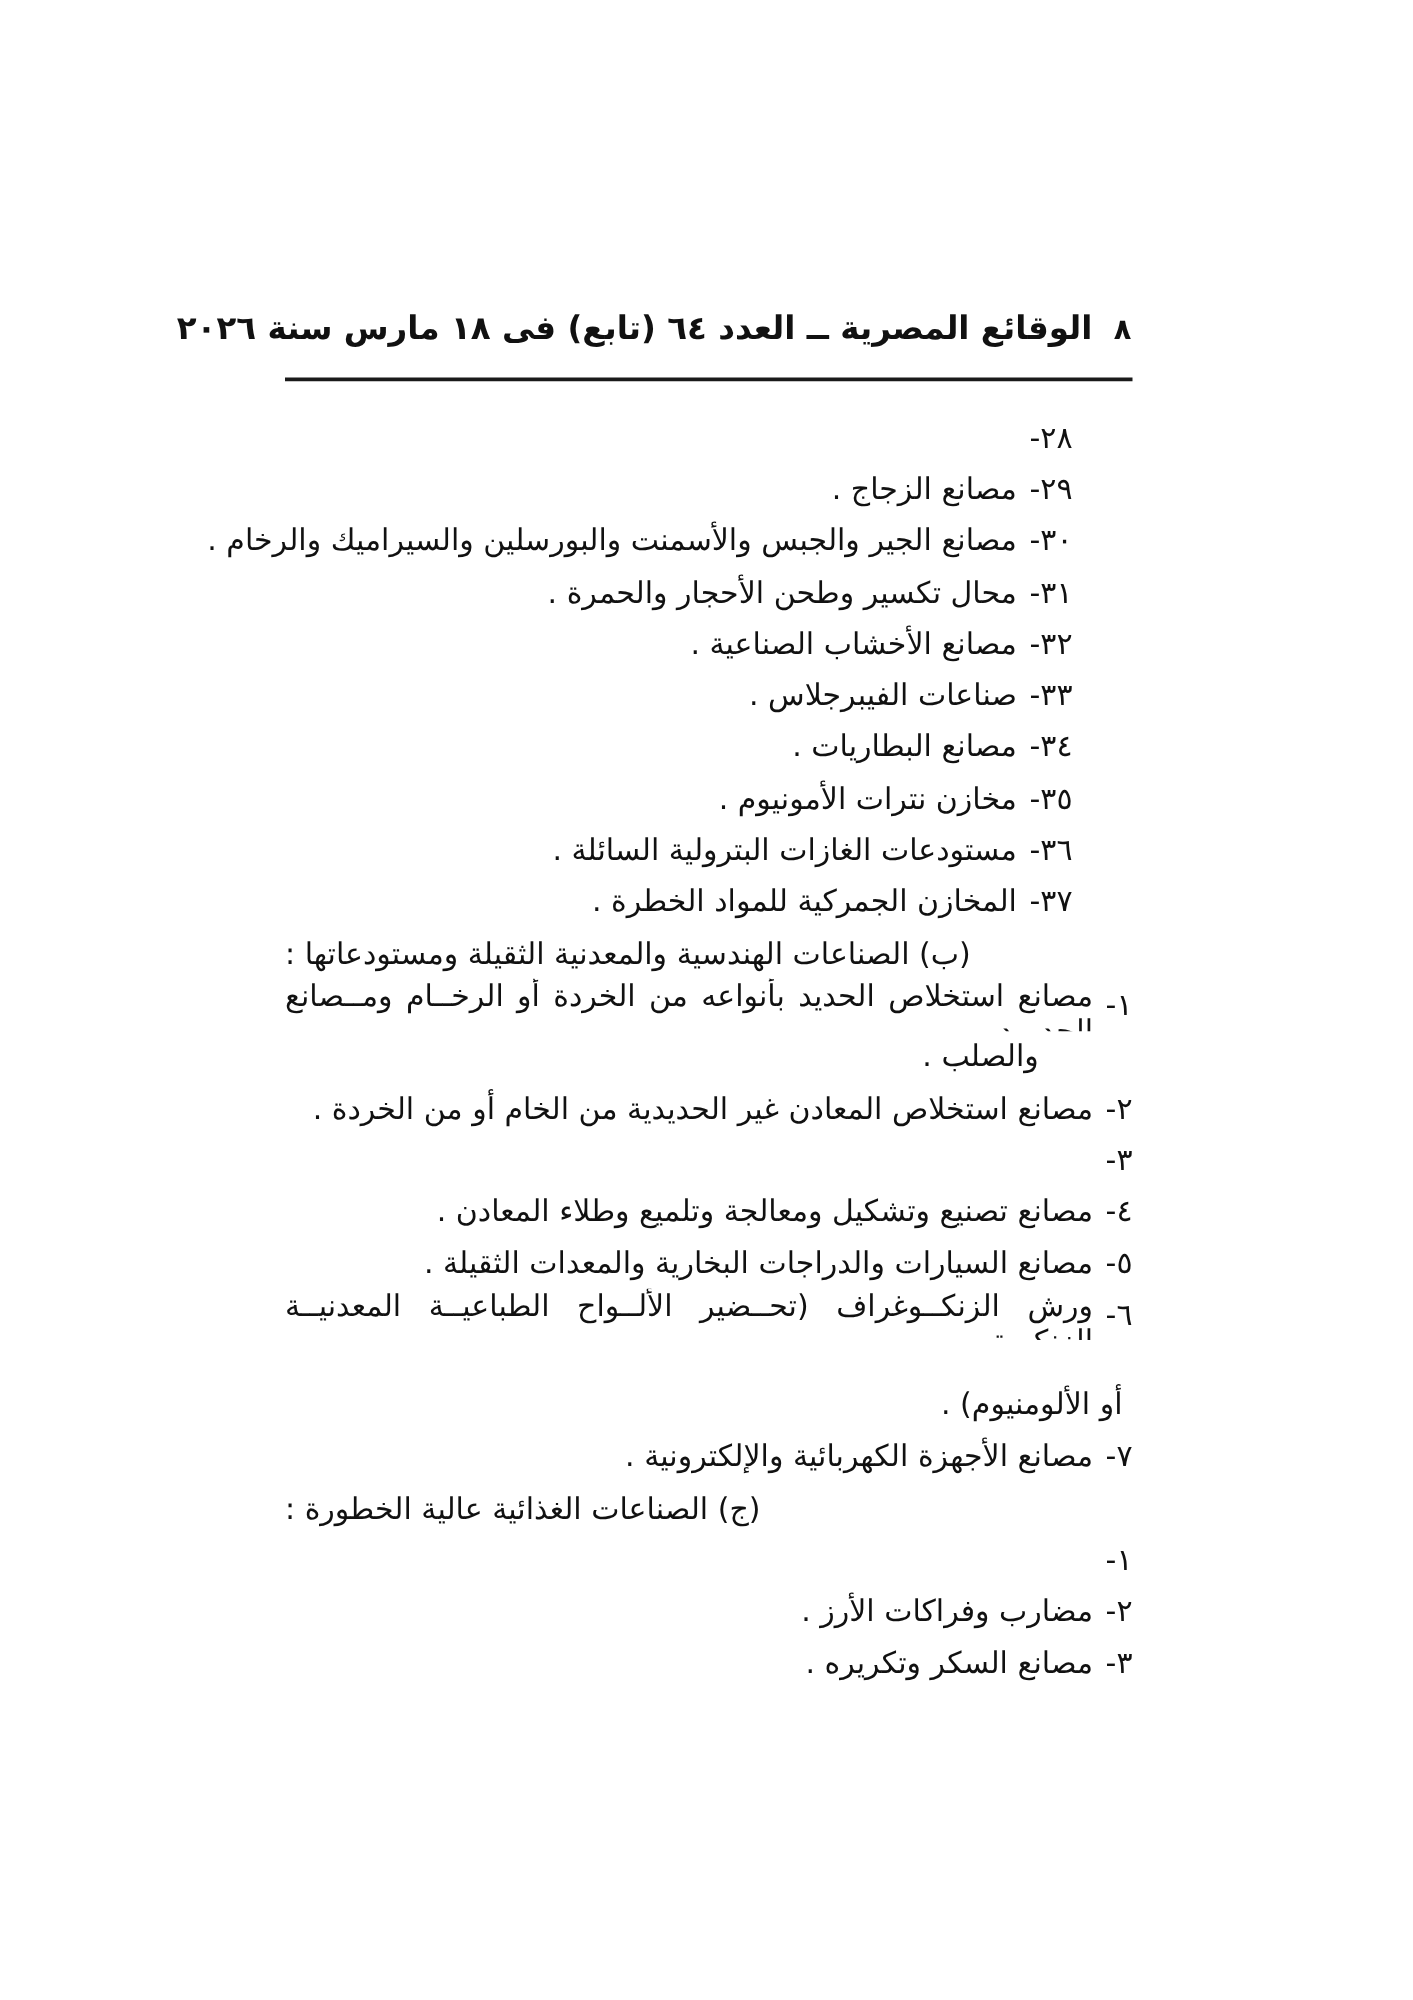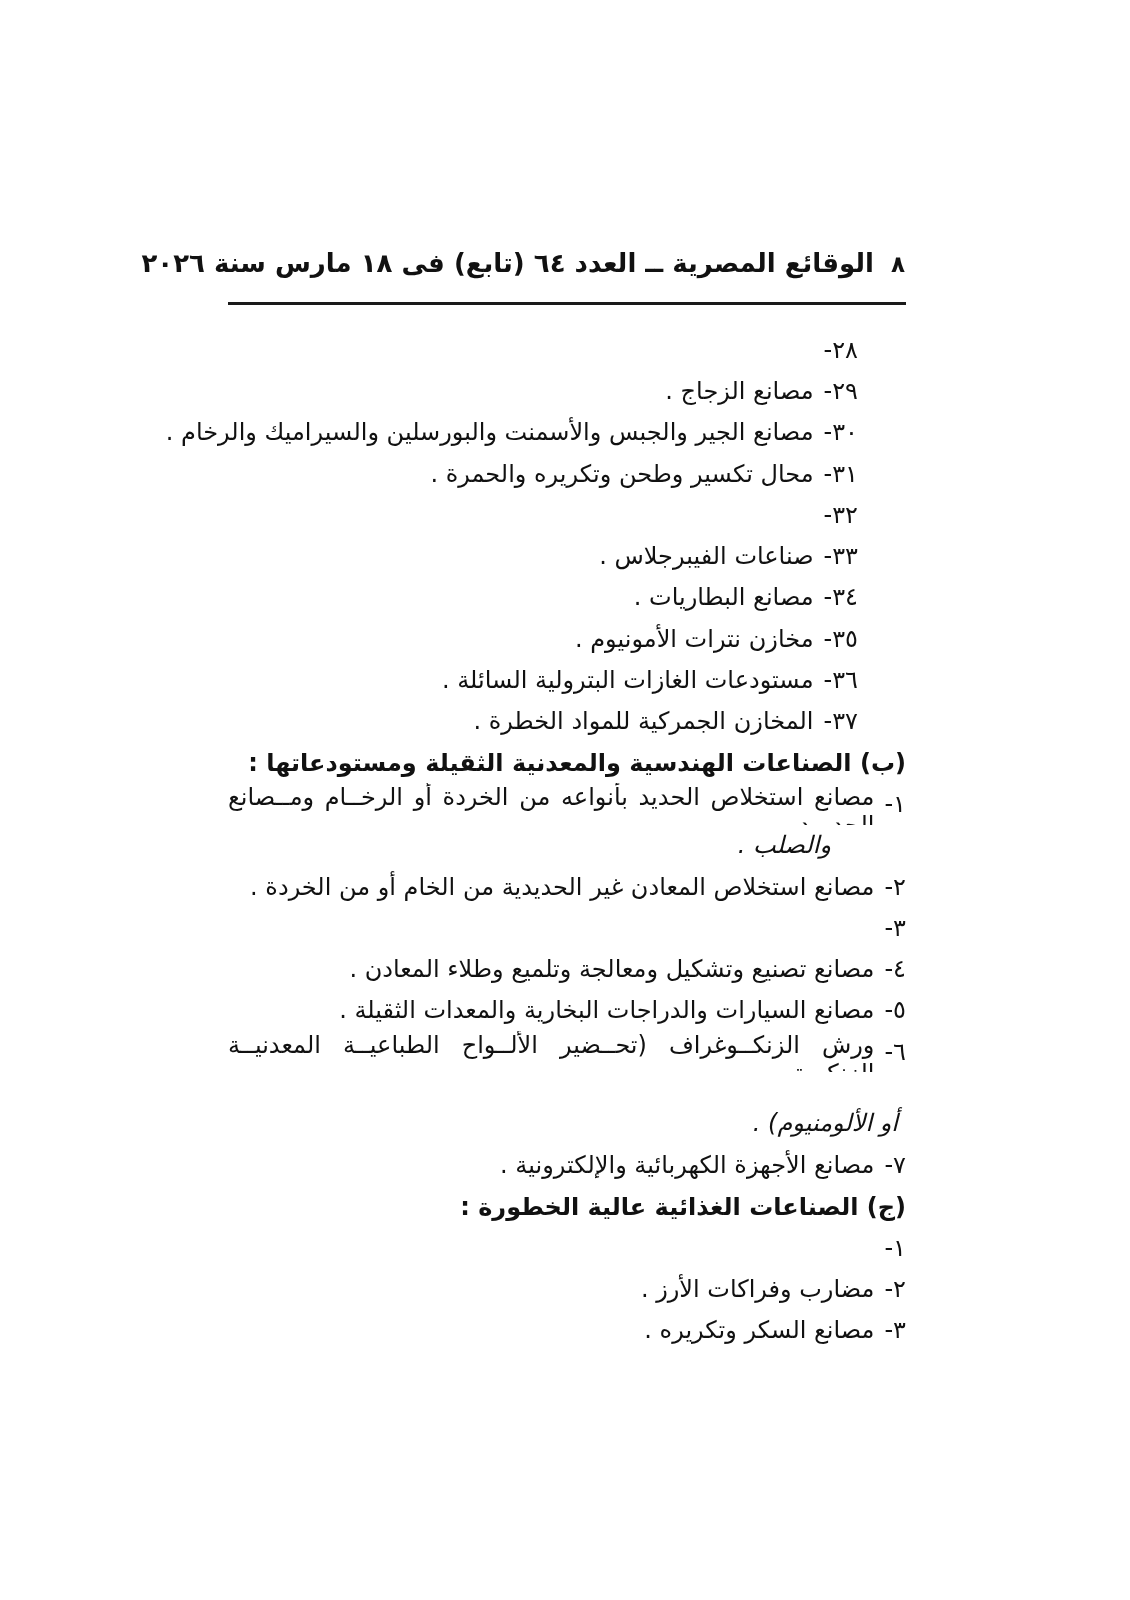--- a/index.html
+++ b/index.html
@@ -22,28 +22,28 @@
   .content {
     position: absolute; top: 329px; left: 228px; width: 678px;
     direction: rtl; font-size: 24px;
   }
   .row {
     height: 41.3px; display: flex; align-items: center; column-gap: 10px;
   }
   .row.indent { padding-right: 48px; }
   .num { white-space: nowrap; text-align: center; }
   .txt { white-space: nowrap; }
-  .row.heading { font-weight: bold; }
+  .row.heading { font-weight: normal; justify-content: flex-end; }
   .row.justify .txt {
     flex: 1 1 auto; white-space: normal;
     text-align: justify; text-align-last: justify;
     overflow: hidden; max-height: 41.3px;
   }
   .row.cont { display: block; line-height: 41.3px; }
-  .row.cont .txt { display: inline; font-style: italic; }
+  .row.cont .txt { display: inline; }
   .row.cont.c75 { padding-right: 75px; }
   .row.cont.c8  { padding-right: 8px; margin-top: 31px; }
 </style>
 </head>
 <body>
 
 <div>
 
   <div class="header">
     <span class="pagenum">٨</span>
@@ -60,24 +60,25 @@
     <div class="row indent">
       <span class="num">٢٩-</span>
       <span class="txt">مصانع الزجاج .</span>
     </div>
     <div class="row indent">
       <span class="num">٣٠-</span>
       <span class="txt">مصانع الجير والجبس والأسمنت والبورسلين والسيراميك والرخام .</span>
     </div>
     <div class="row indent">
       <span class="num">٣١-</span>
-      <span class="txt">محال تكسير وطحن وتكريره والحمرة .</span>
+      <span class="txt">محال تكسير وطحن الأحجار والحمرة .</span>
     </div>
     <div class="row indent">
       <span class="num">٣٢-</span>
+      <span class="txt">مصانع الأخشاب الصناعية .</span>
     </div>
     <div class="row indent">
       <span class="num">٣٣-</span>
       <span class="txt">صناعات الفيبرجلاس .</span>
     </div>
     <div class="row indent">
       <span class="num">٣٤-</span>
       <span class="txt">مصانع البطاريات .</span>
     </div>
     <div class="row indent">

